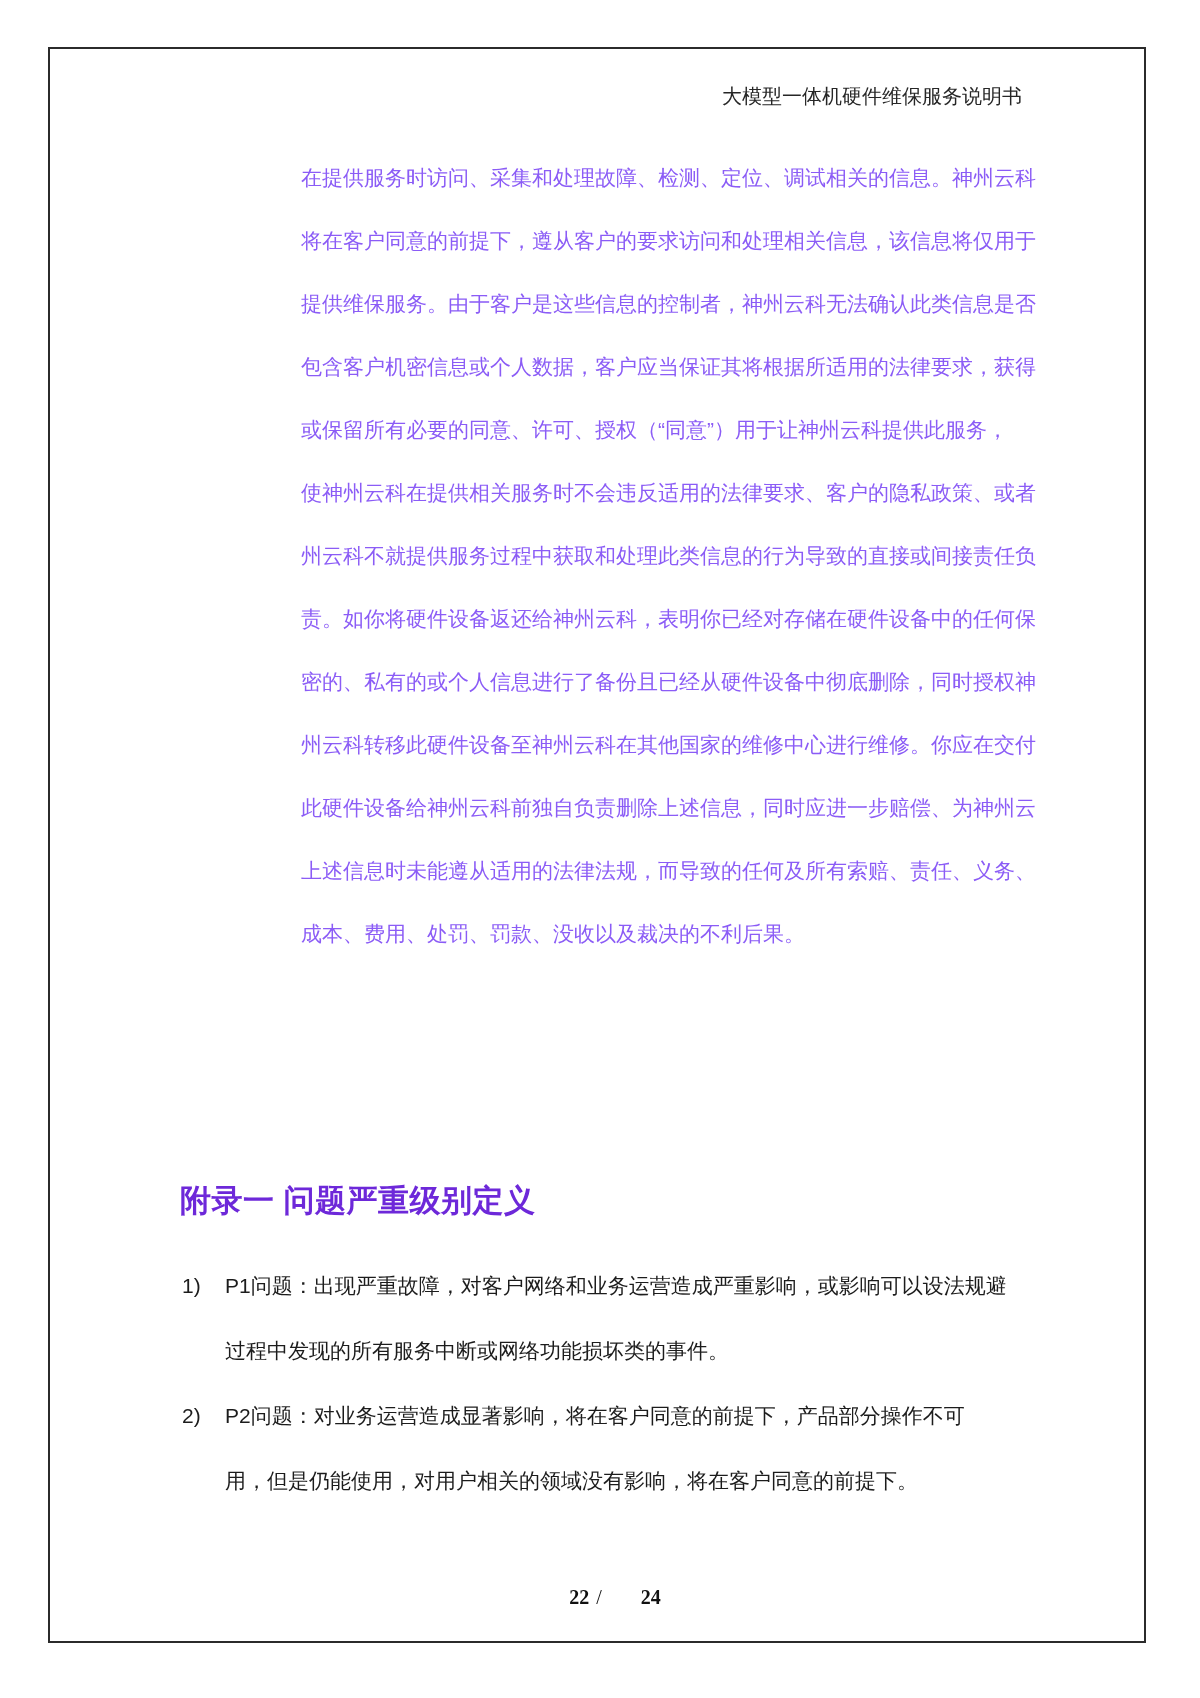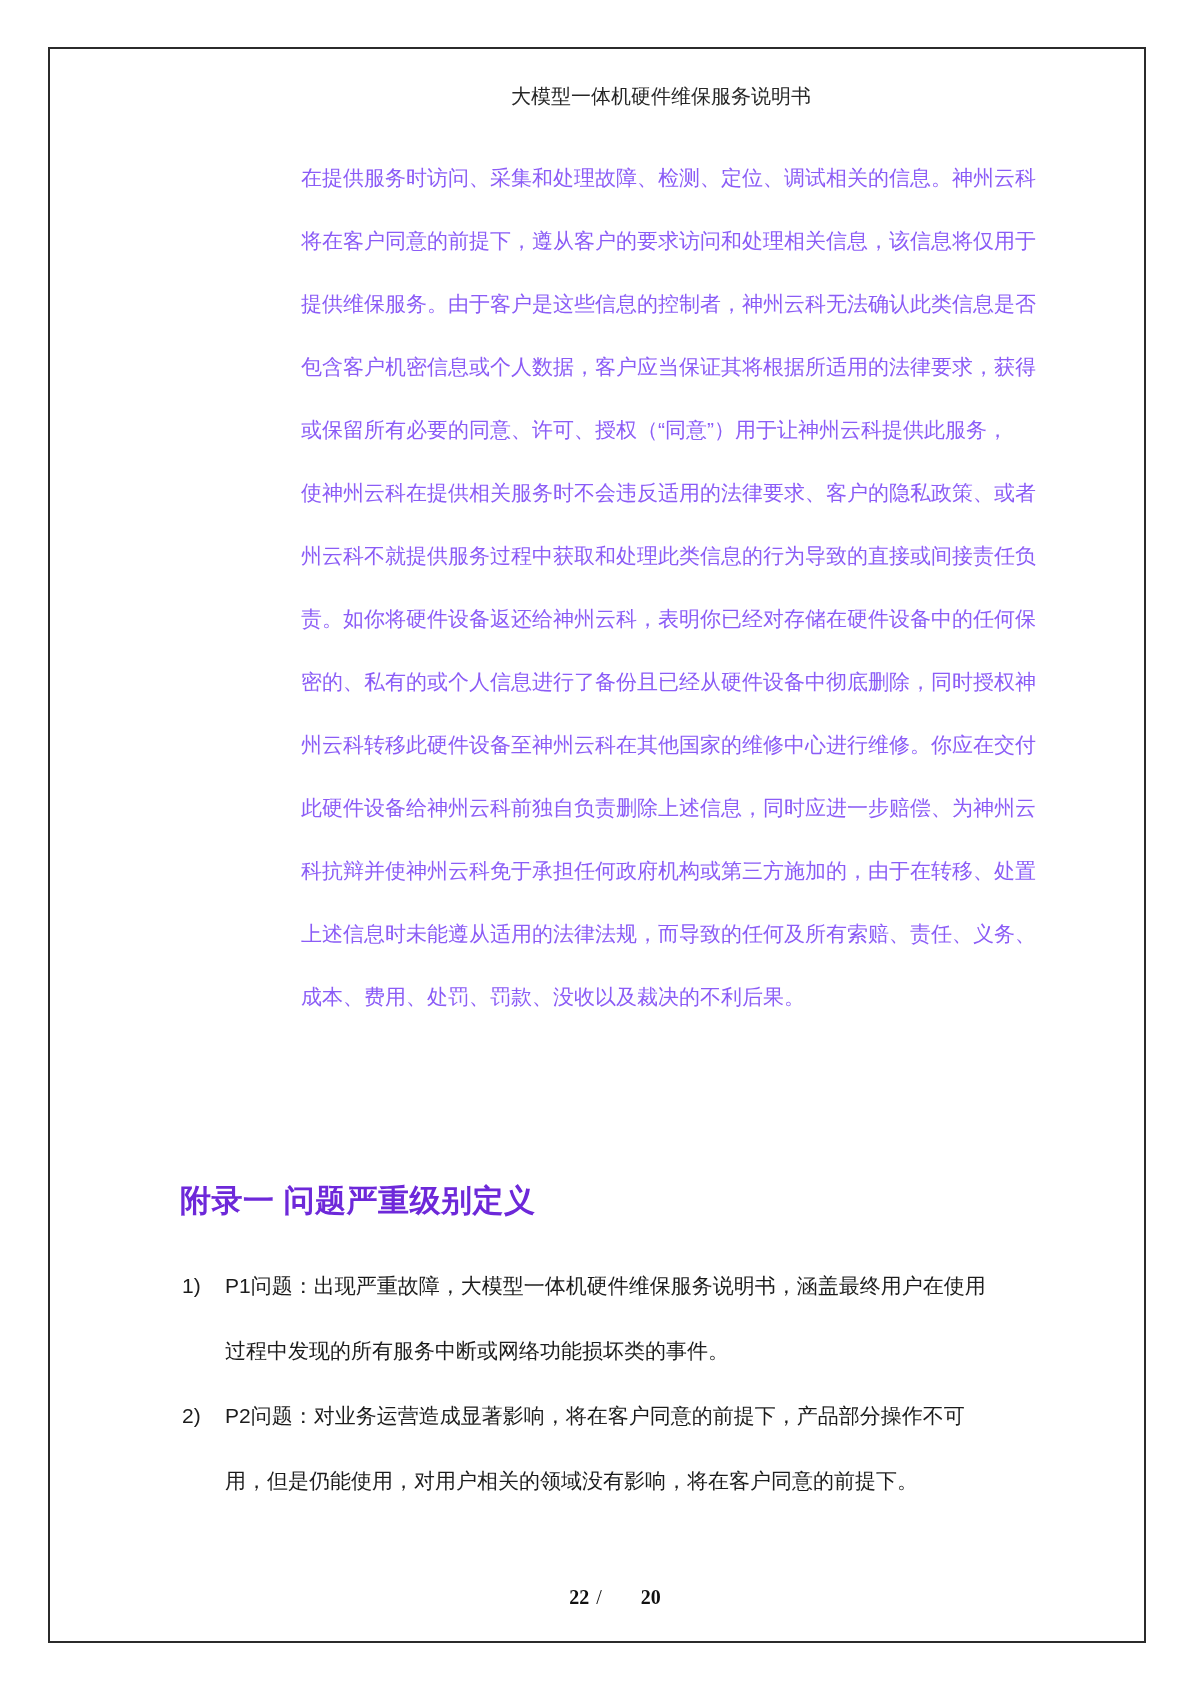--- a/index.html
+++ b/index.html
@@ -23,21 +23,21 @@
     width: 1098px;
     height: 1596px;
     border: 2px solid #2b2b2b;
     box-sizing: border-box;
   }
   .doc-header {
     position: absolute;
     left: 300px;
     top: 83px;
     width: 722px;
-    text-align: center;
+    text-align: right;
     font-family: "Liberation Serif", serif;
     font-size: 20px;
     line-height: 26px;
     color: #262626;
   }
   .body-paragraph {
     position: absolute;
     left: 301px;
     top: 146px;
     width: 718px;
@@ -119,37 +119,36 @@
     <div class="line">将在客户同意的前提下，遵从客户的要求访问和处理相关信息，该信息将仅用于</div>
     <div class="line">提供维保服务。由于客户是这些信息的控制者，神州云科无法确认此类信息是否</div>
     <div class="line">包含客户机密信息或个人数据，客户应当保证其将根据所适用的法律要求，获得</div>
     <div class="line">或保留所有必要的同意、许可、授权（“同意”）用于让神州云科提供此服务，</div>
     <div class="line">使神州云科在提供相关服务时不会违反适用的法律要求、客户的隐私政策、或者</div>
     <div class="line">州云科不就提供服务过程中获取和处理此类信息的行为导致的直接或间接责任负</div>
     <div class="line">责。如你将硬件设备返还给神州云科，表明你已经对存储在硬件设备中的任何保</div>
     <div class="line">密的、私有的或个人信息进行了备份且已经从硬件设备中彻底删除，同时授权神</div>
     <div class="line">州云科转移此硬件设备至神州云科在其他国家的维修中心进行维修。你应在交付</div>
     <div class="line">此硬件设备给神州云科前独自负责删除上述信息，同时应进一步赔偿、为神州云</div>
-    <div class="line">科抗辩并使神州云科免于承担任何政府机构或第三方施加的，由于在转移、处置</div>
     <div class="line">上述信息时未能遵从适用的法律法规，而导致的任何及所有索赔、责任、义务、</div>
     <div class="line">成本、费用、处罚、罚款、没收以及裁决的不利后果。</div>
   </div>
 
   <div class="appendix-heading">附录一 问题严重级别定义</div>
 
   <div class="severity-list">
     <div class="severity-item">
       <span class="marker">1)</span>
-      <div class="line">P1问题：出现严重故障，大模型一体机硬件维保服务说明书，涵盖最终用户在使用</div>
+      <div class="line">P1问题：出现严重故障，对客户网络和业务运营造成严重影响，或影响可以设法规避</div>
       <div class="line">过程中发现的所有服务中断或网络功能损坏类的事件。</div>
     </div>
     <div class="severity-item">
       <span class="marker">2)</span>
       <div class="line">P2问题：对业务运营造成显著影响，将在客户同意的前提下，产品部分操作不可</div>
       <div class="line">用，但是仍能使用，对用户相关的领域没有影响，将在客户同意的前提下。</div>
     </div>
   </div>
 
   <div class="doc-footer">
-    <span class="page-num">22</span><span class="page-sep">/</span><span class="page-num">20</span>
+    <span class="page-num">22</span><span class="page-sep">/</span><span class="page-num">24</span>
   </div>
 
 </div>
 
 </body></html>

